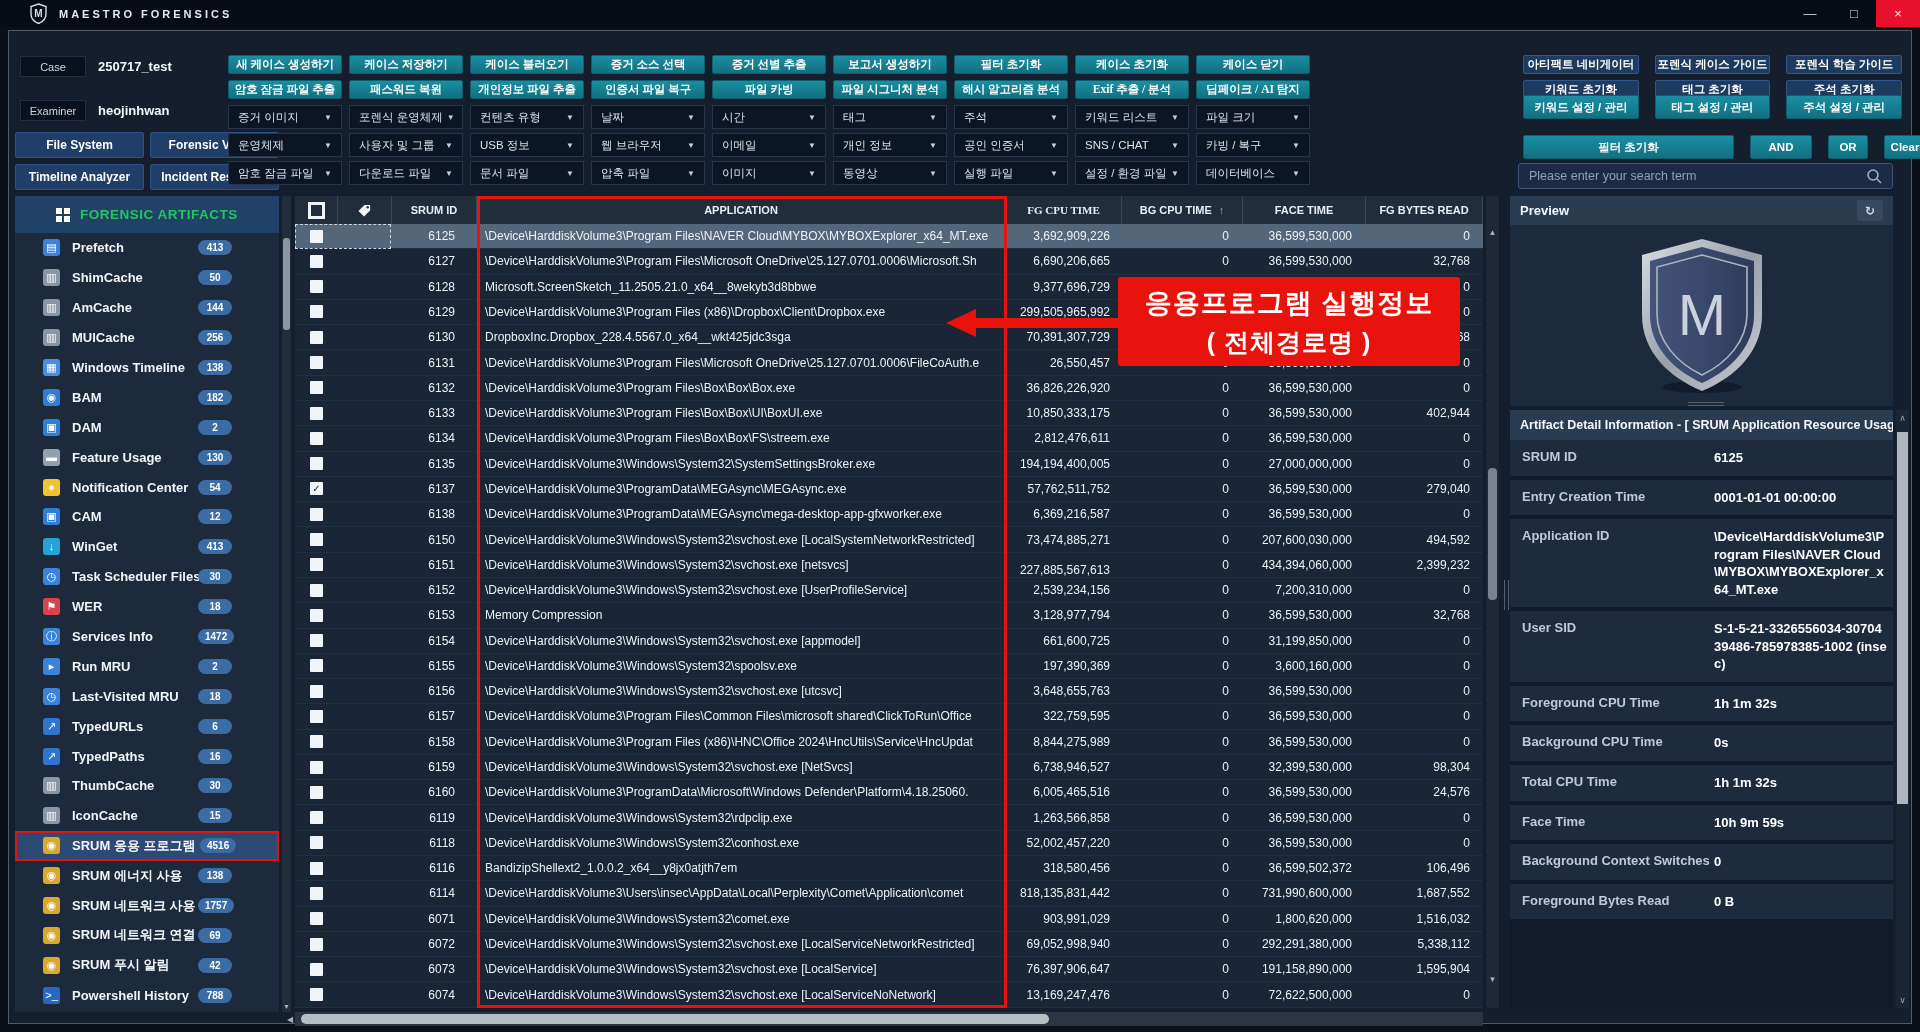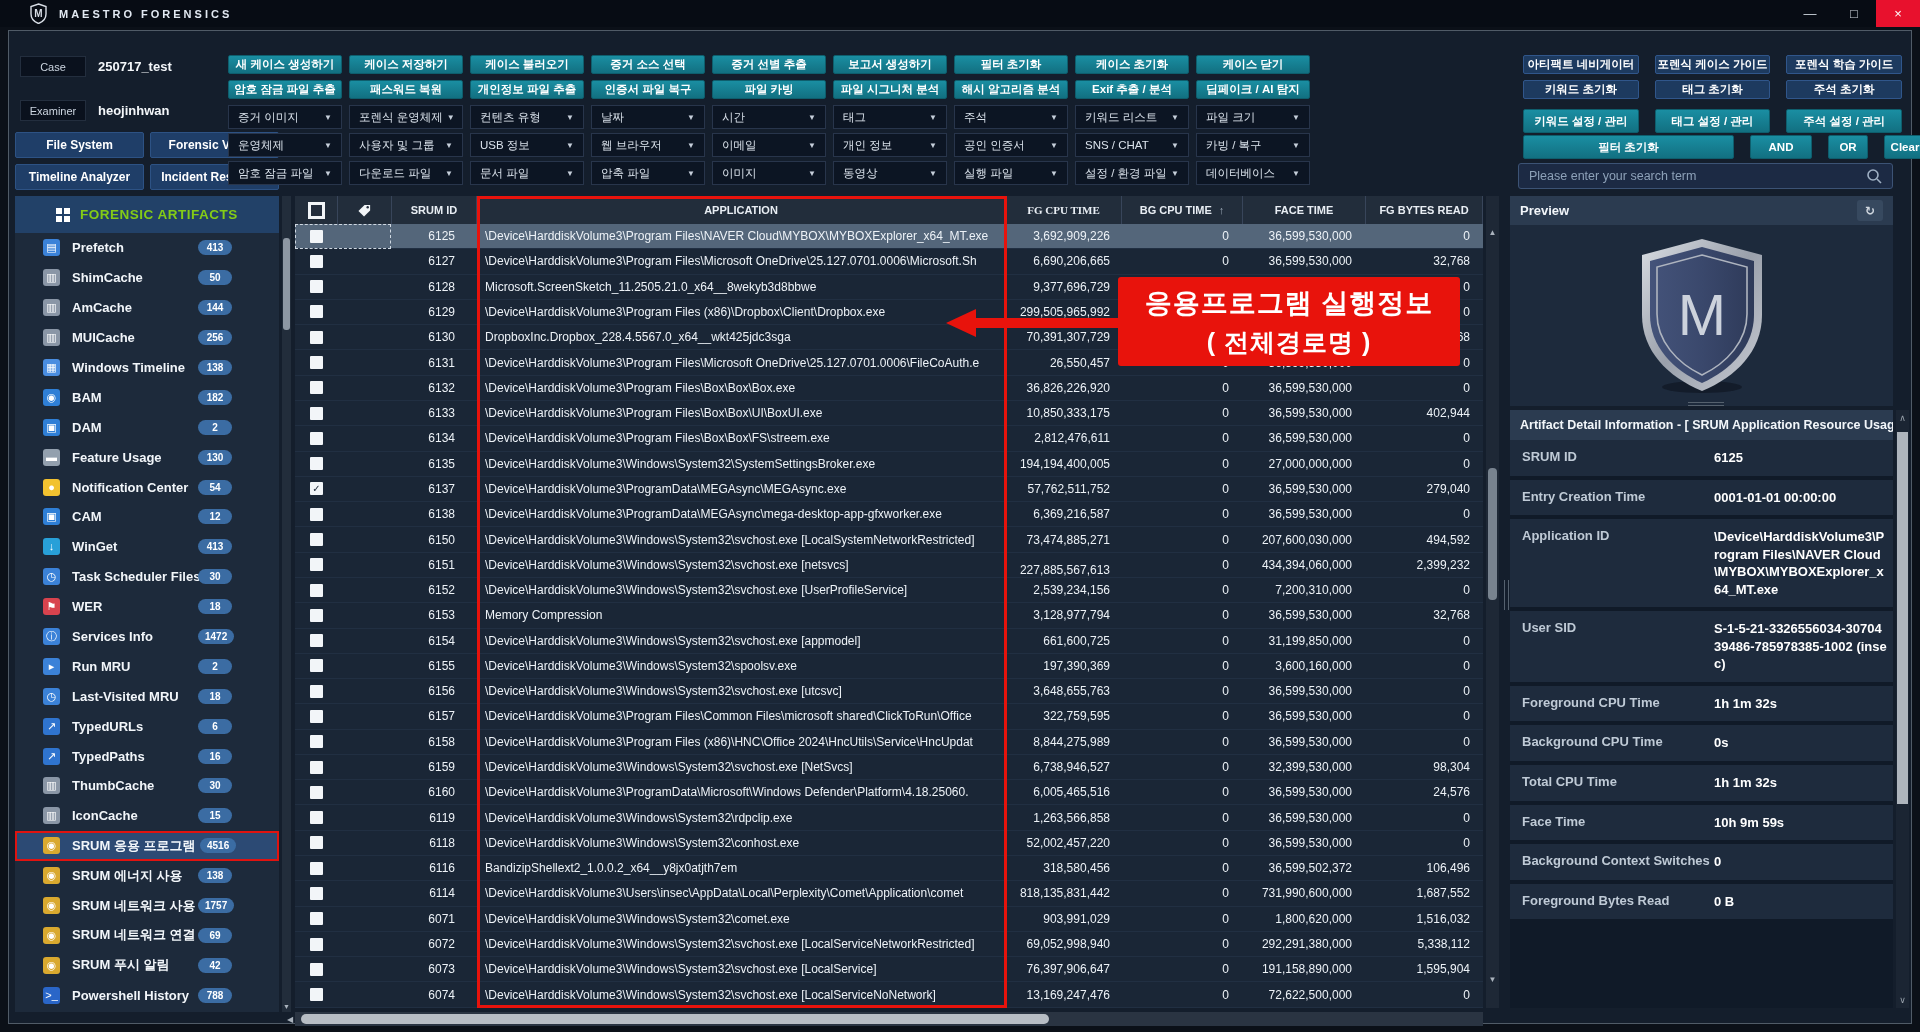--- a/index.html
+++ b/index.html
@@ -27,21 +27,21 @@
   #case-nav { position:absolute; left:15px; top:132px; width:264px; display:grid;
     grid-template-columns:1fr 1fr; gap:6px; z-index:2; }
   .nav-btn { height:26px; background:#1f3e68; border:1px solid #2d5284; border-radius:2px; color:#fff;
     font-size:12px; font-weight:bold; display:flex; align-items:center; justify-content:center; gap:6px; }
 
   
   #action-grid { position:absolute; left:228px; top:55px; width:1082px; display:grid;
     grid-template-columns:repeat(9,1fr); grid-auto-rows:19px; gap:6px 7px; z-index:2; }
   .act-btn { background:linear-gradient(#1a8ea2,#127081); border:1px solid #0e5e6d; border-radius:2px;
     color:#fff; font-weight:bold; font-size:11.5px; display:flex; align-items:center; justify-content:center;
-    white-space:nowrap; overflow:hidden; }
+    white-space:nowrap; overflow:hidden;font-family:Liberation Serif, serif; }
   #filter-grid { position:absolute; left:228px; top:105px; width:1082px; display:grid;
     grid-template-columns:repeat(9,1fr); grid-auto-rows:24px; gap:4px 7px; z-index:2; }
   .drop { background:#0c1523; border:1px solid #28354b; color:#dbe3ec; font-size:11.5px;
     display:flex; align-items:center; justify-content:space-between; padding:0 9px; white-space:nowrap; overflow:hidden; }
   .caret { font-size:8px; color:#c6cfda; margin-left:4px; }
 
   
   .rt-row { position:absolute; left:1523px; width:379px; display:grid; gap:16px; z-index:2; }
   #rt-row1,#rt-row2 { grid-template-columns:repeat(3,1fr); grid-auto-rows:19px; }
   #rt-row3 { grid-template-columns:repeat(3,1fr); grid-auto-rows:24px; }
@@ -52,21 +52,21 @@
     color:#fff; font-size:11.5px; font-weight:bold; display:flex; align-items:center; justify-content:center; white-space:nowrap; }
   #search-box { position:absolute; left:1518px; top:163px; width:375px; height:26px; background:#1c2a44;
     border:1px solid #3c5375; border-radius:3px; display:flex; align-items:center; padding:0 10px; z-index:2; }
   #search-box input { flex:1; background:transparent; border:none; outline:none; color:#c8d4e2;
     font-size:12.5px; font-family:inherit; }
   #search-box input::placeholder { color:#8da1b8; }
 
   
   #sidebar { position:absolute; left:15px; top:196px; width:264px; height:816px; background:#1d2a3b; z-index:2; }
   #sidebar-header { height:37px; background:#224168; display:flex; align-items:center; justify-content:center;
-    gap:10px; font-weight:bold; font-size:13.5px; letter-spacing:.5px; color:#84cc16; }
+    gap:10px; font-weight:bold; font-size:13.5px; letter-spacing:.5px; color:#22c55e; }
   .grid-icon { display:inline-grid; grid-template-columns:6px 6px; gap:2px; }
   .grid-icon i { width:6px; height:6px; background:#fff; }
   #sidebar-items { position:absolute; top:37px; left:0; right:0; bottom:0; display:flex; flex-direction:column; }
   .sb-item { height:29.9px; flex:none; display:flex; align-items:center; padding-left:28px; position:relative; }
   .sb-item.selected { background:#2c4a74; border:2px solid #e01310; padding-left:26px; }
   .sb-icon { width:17px; height:17px; border-radius:3px; display:flex; align-items:center; justify-content:center;
     font-size:11px; line-height:1; color:#fff; margin-right:12px; flex:none; }
   .sb-label { font-size:13px; font-weight:bold; color:#f2f6fa; white-space:nowrap; }
   .sb-badge { position:absolute; left:183px; min-width:34px; height:15px; border-radius:8px; background:#3b6ca3;
     color:#fff; font-size:10px; font-weight:bold; display:flex; align-items:center; justify-content:center; padding:0 7px; }
@@ -308,21 +308,21 @@
 <div id="rt-row1" class="rt-row" style="top:55px;">
     <div class="navy-btn">아티팩트 네비게이터</div>
     <div class="navy-btn">포렌식 케이스 가이드</div>
     <div class="navy-btn">포렌식 학습 가이드</div>
   </div>
 <div id="rt-row2" class="rt-row" style="top:80px;">
     <div class="navy-btn">키워드 초기화</div>
     <div class="navy-btn">태그 초기화</div>
     <div class="navy-btn">주석 초기화</div>
   </div>
-<div id="rt-row3" class="rt-row" style="top:109px;">
+<div id="rt-row3" class="rt-row" style="top:95px;">
     <div class="teal-btn">키워드 설정 / 관리</div>
     <div class="teal-btn">태그 설정 / 관리</div>
     <div class="teal-btn">주석 설정 / 관리</div>
   </div>
 <div id="rt-row4" class="rt-row" style="top:135px;">
     <div class="teal-btn">필터 초기화</div>
     <div class="teal-btn">AND</div>
     <div class="teal-btn">OR</div>
     <div class="teal-btn">Clear</div>
   </div>

